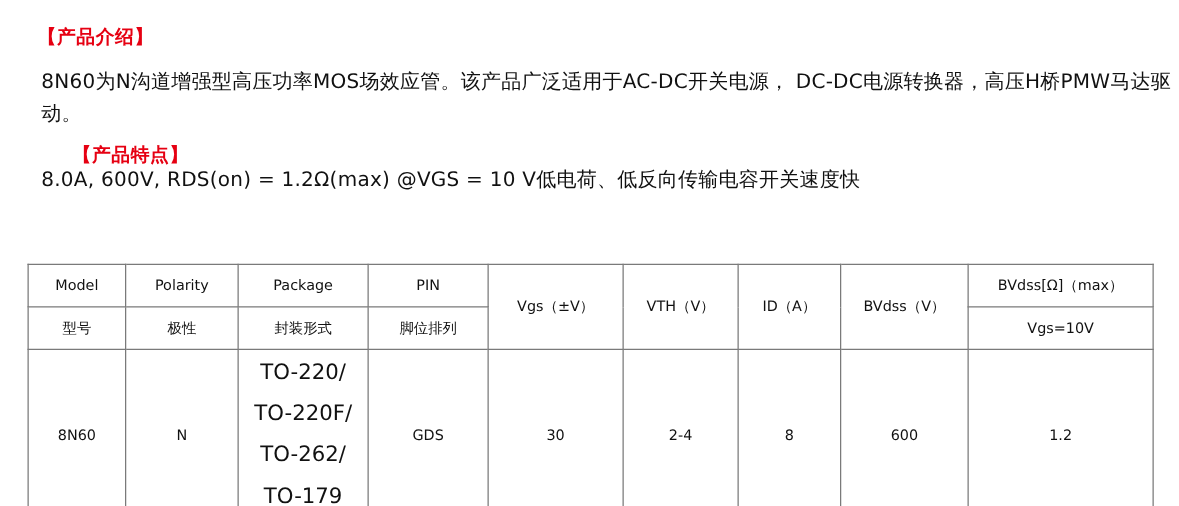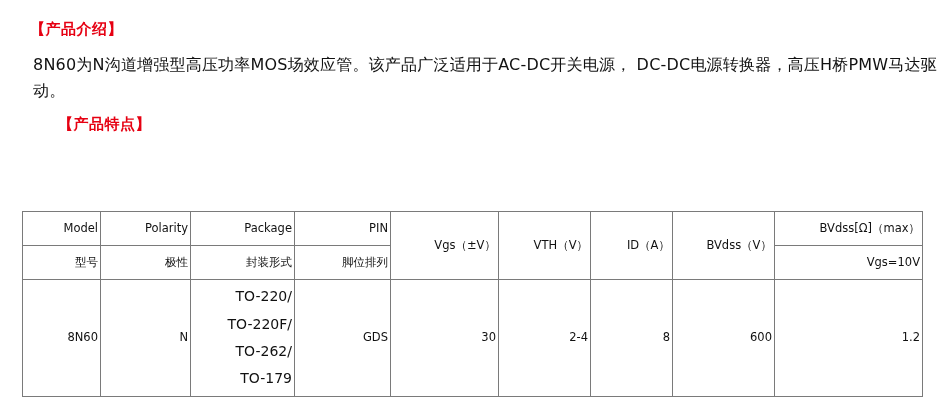--- a/index.html
+++ b/index.html
@@ -48,47 +48,48 @@
     width: 900px;
   }
   table.spec {
     border-collapse: collapse;
     width: 900px;
     table-layout: fixed;
     font-family: "DejaVu Sans", sans-serif;
   }
   table.spec td {
     border: 1px solid #7a7a7a;
-    text-align: right;
+    text-align: center;
     vertical-align: middle;
     font-size: 11.5px;
     color: #111;
     padding: 2px 2px;
     line-height: 1.5;
   }
   td.h-row1 { height: 29px; }
   td.h-row2 { height: 29px; }
   td.data-row { height: 112px; }
   .pkg-lines span {
     display: block;
     line-height: 1.95;
-    font-size: 14px;
+    font-size: 17px;
   }
 </style>
 </head>
 <body>
 
 <div class="page">
 
   <div class="section-heading" id="intro-heading">【产品介绍】</div>
 
   <div class="body-text" id="intro-text">8N60为N沟道增强型高压功率MOS场效应管。该产品广泛适用于AC-DC开关电源， DC-DC电源转换器，高压H桥PMW马达驱动。</div>
 
   <div class="section-heading" id="features-heading">【产品特点】</div>
 
+  <div class="body-text" id="features-text">8.0A, 600V, RDS(on) = 1.2Ω(max) @VGS = 10 V低电荷、低反向传输电容开关速度快</div>
 
 
   <div class="table-wrap">
     <table class="spec">
       <colgroup>
         <col style="width:78px">
         <col style="width:90px">
         <col style="width:104px">
         <col style="width:96px">
         <col style="width:108px">

